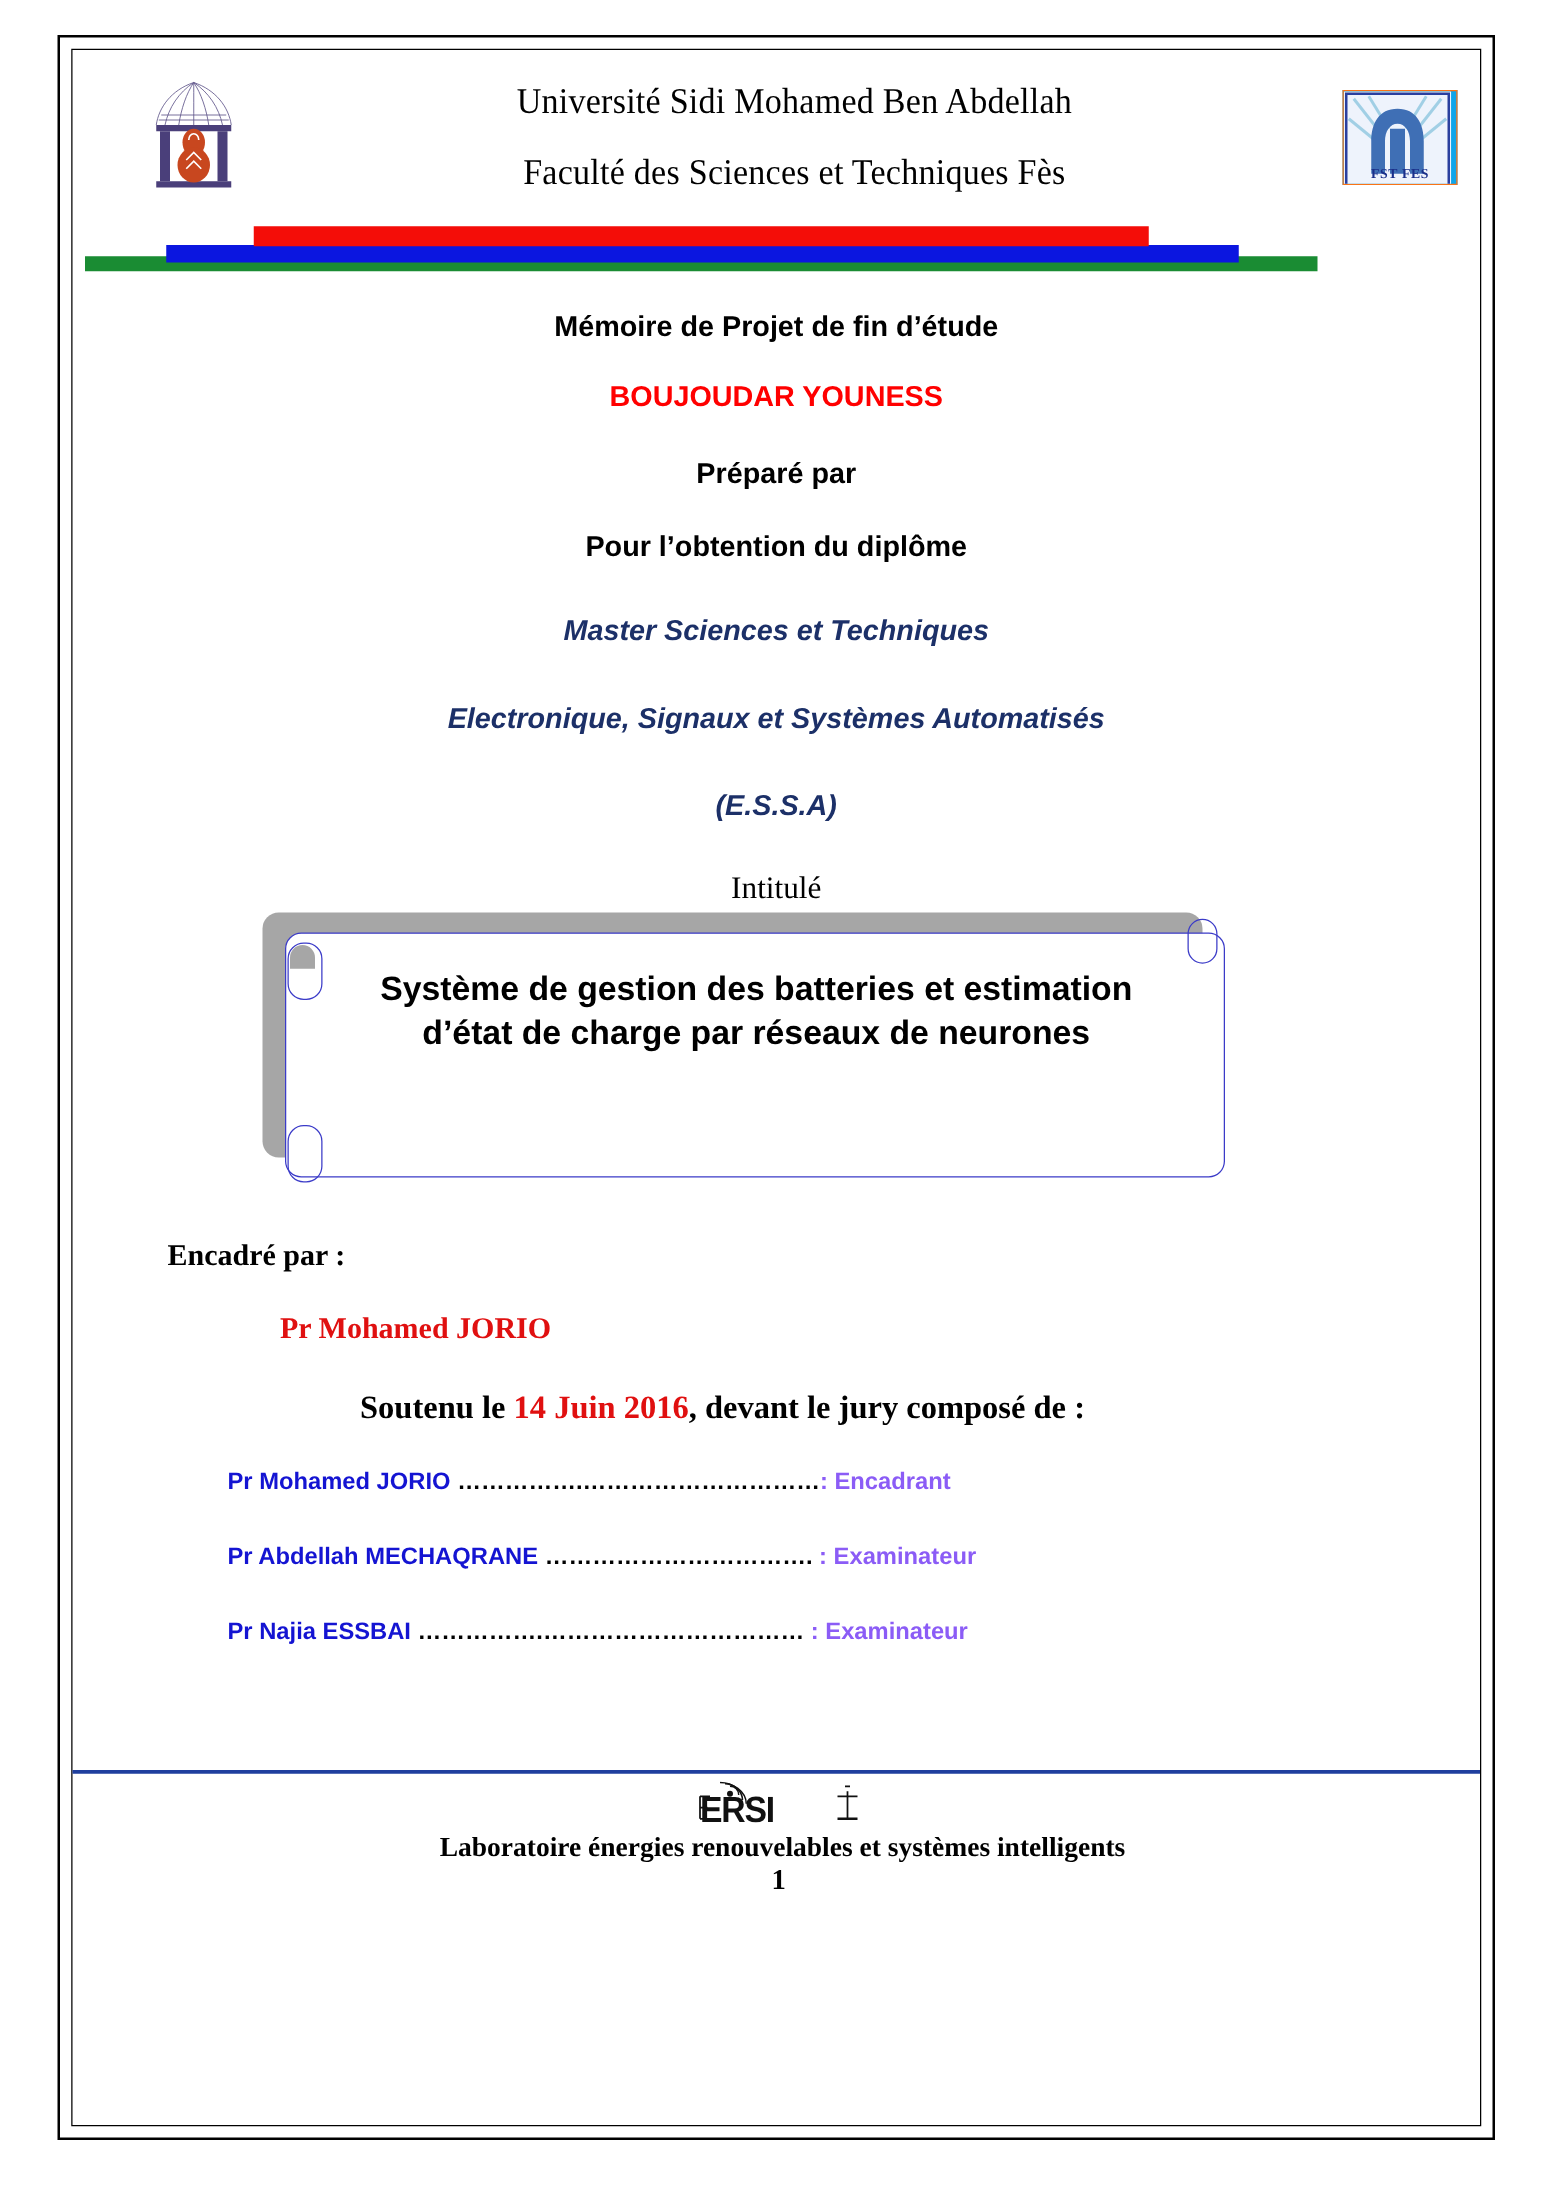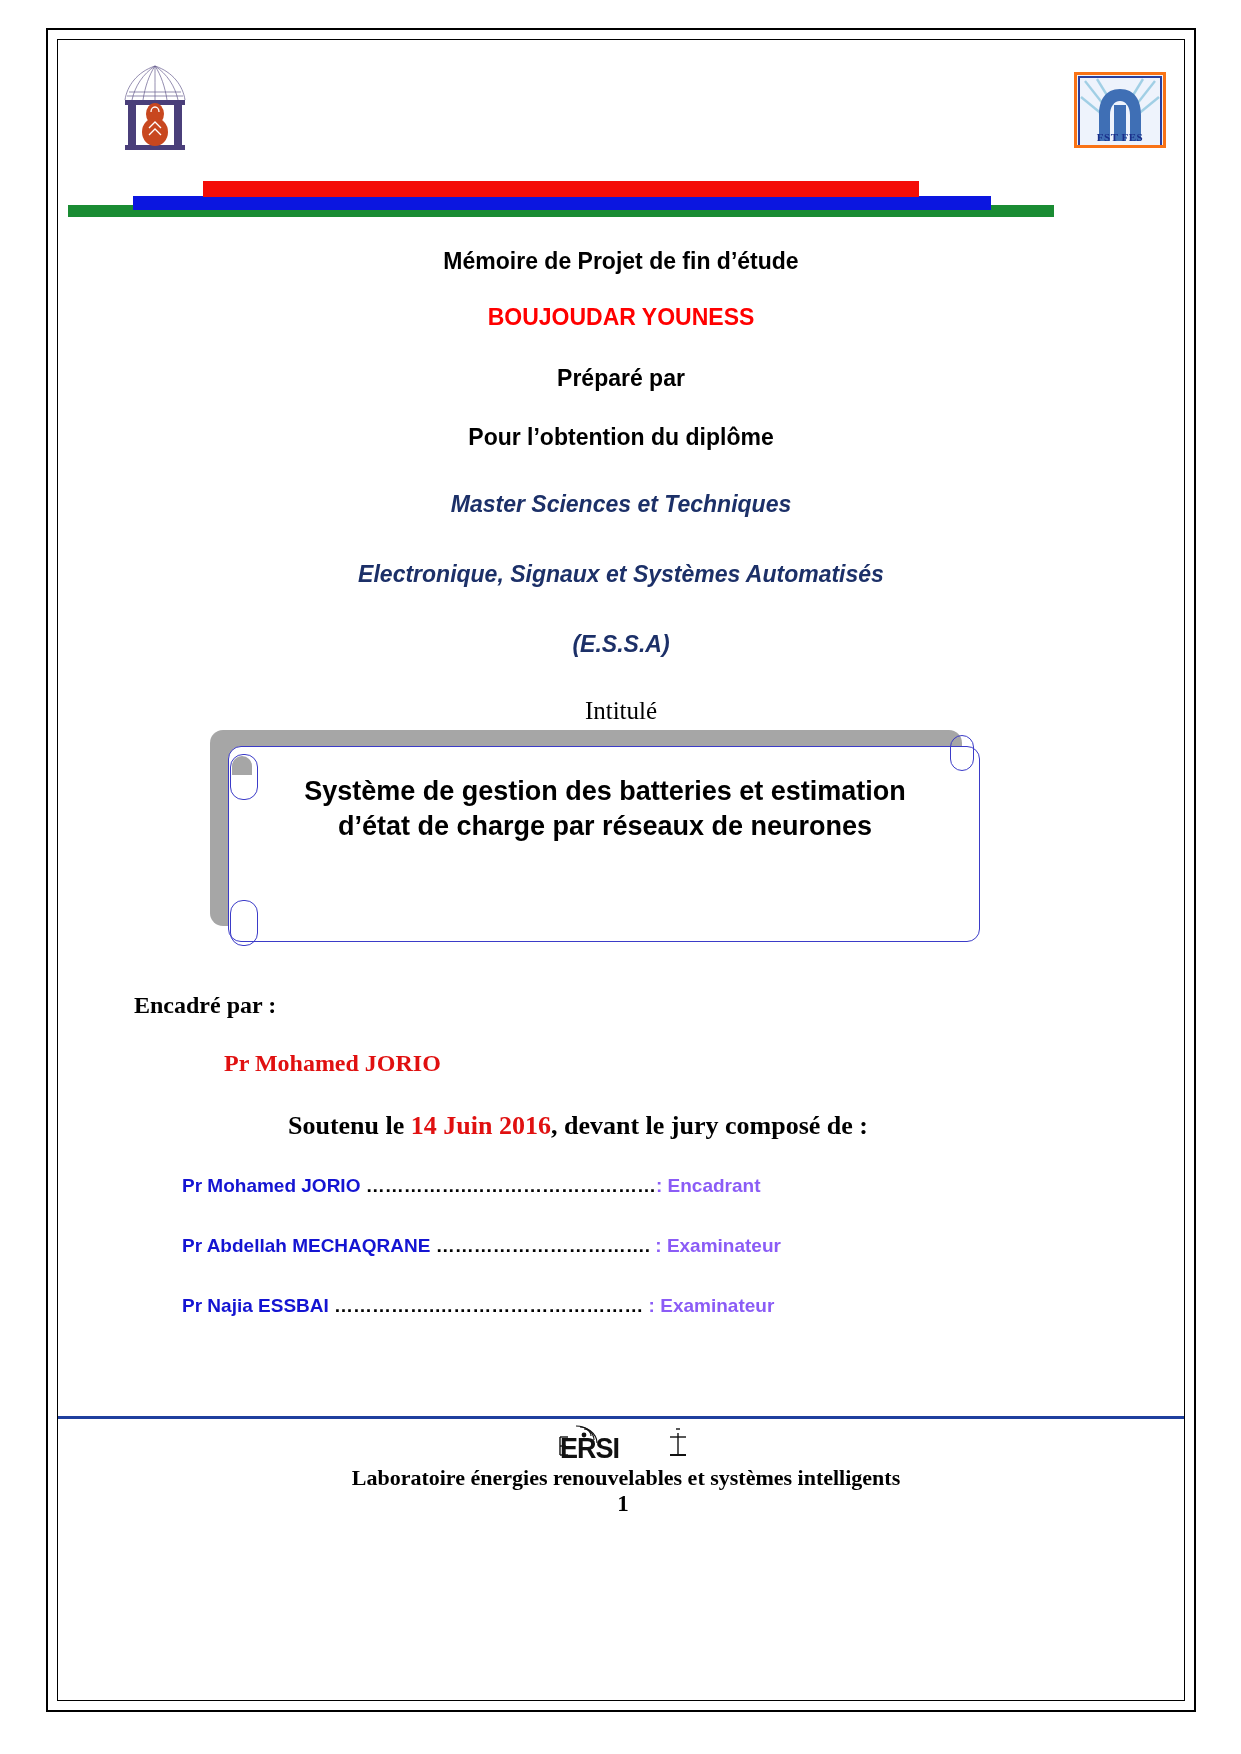--- a/index.html
+++ b/index.html
@@ -74,21 +74,21 @@
     width: 84px;
     height: 96px;
     position: relative;
     flex: 0 0 auto;
   }
   
   .fst-logo {
     width: 92px;
     height: 76px;
     flex: 0 0 auto;
-    border: 3px solid #f97316;
+    border: 1px solid #f97316;
     background: #0ea5e9;
     position: relative;
     overflow: hidden;
     box-sizing: border-box;
   }
   .fst-logo .label {
     position: absolute;
     bottom: 2px;
     left: 0;
     right: 0;
@@ -385,20 +385,24 @@
           <ellipse cx="42" cy="70" rx="13" ry="14"></ellipse>
         </g>
         <g stroke="#ffffff" stroke-width="1.3" fill="none">
           <path d="M36 66 L42 60 L48 66"></path>
           <path d="M36 73 L42 67 L48 73"></path>
           <path d="M38 50 A4 5 0 1 1 46 50"></path>
         </g>
       </svg>
     </div>
 
+    <div class="header-center">
+      <div class="uni-line">Université Sidi Mohamed Ben Abdellah</div>
+      <div class="uni-line l2">Faculté des Sciences et Techniques Fès</div>
+    </div>
 
     <div class="fst-logo">
       <svg viewBox="0 0 86 86" width="86" height="86" aria-hidden="true">
         <rect x="0" y="0" width="86" height="86" fill="#eef3fc"></rect>
         <g stroke="#8fc7e0" stroke-width="2.4" opacity="0.8">
           <line x1="8" y1="6" x2="30" y2="34"></line>
           <line x1="20" y1="4" x2="36" y2="30"></line>
           <line x1="78" y1="6" x2="56" y2="34"></line>
           <line x1="66" y1="4" x2="50" y2="30"></line>
           <line x1="4" y1="22" x2="26" y2="40"></line>

